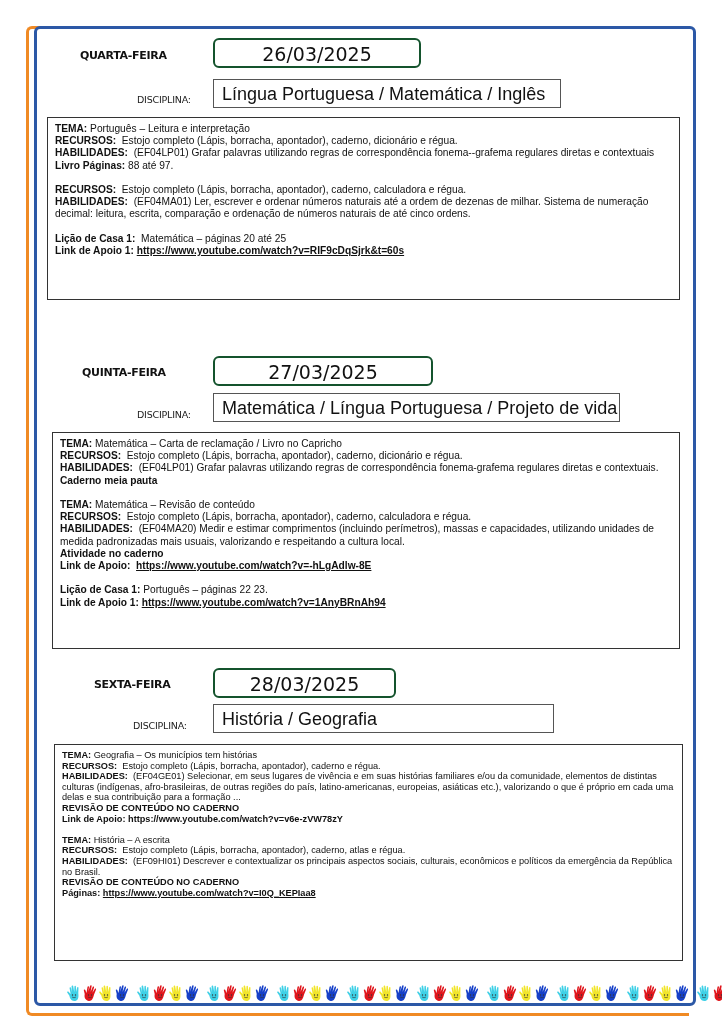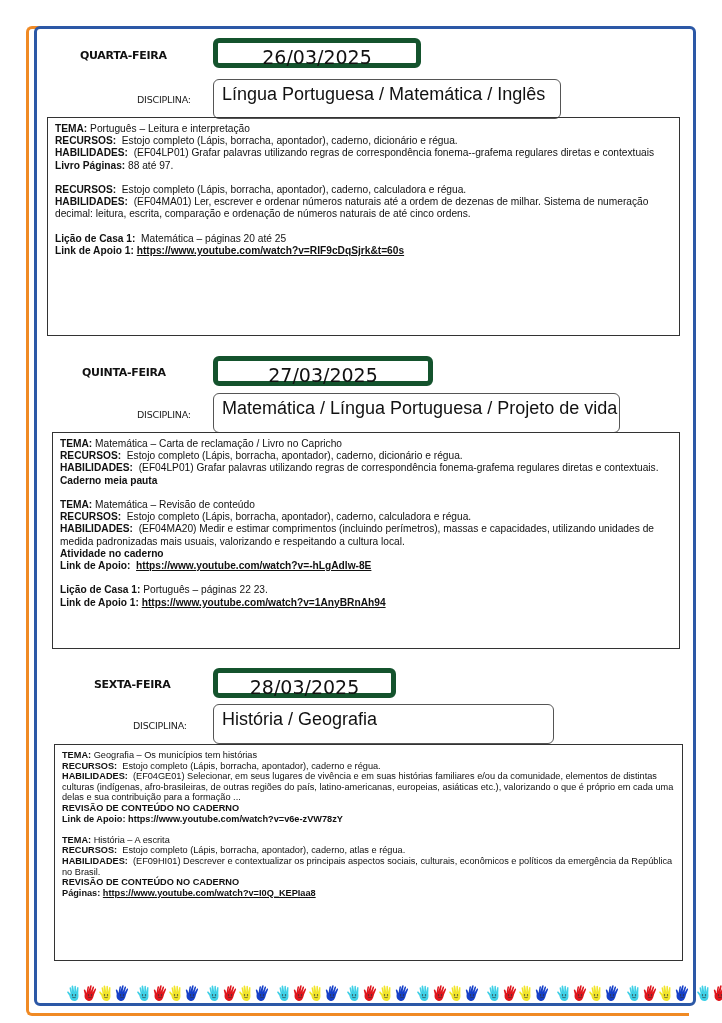--- a/index.html
+++ b/index.html
@@ -5,26 +5,26 @@
   html, body { margin: 0; padding: 0; background: #ffffff; }
   body { width: 722px; height: 1023px; position: relative; overflow: hidden;
          font-family: "Liberation Sans", sans-serif; color: #111; }
   .frame-orange { position: absolute; left: 26px; top: 26px; width: 660px; height: 984px;
                   border-left: 3px solid #f08a24; border-top: 3px solid #f08a24; border-bottom: 3px solid #f08a24;
                   border-radius: 6px 0 0 6px; }
   .frame-blue { position: absolute; left: 34px; top: 26px; width: 662px; height: 980px;
                 border: 3px solid #2c58a6; border-radius: 6px; box-sizing: border-box; }
   .day-label { position: absolute; font-family: "DejaVu Sans", sans-serif; font-weight: bold;
                font-size: 11px; letter-spacing: -0.3px; color: #111; }
-  .date-box { position: absolute; border: 5px solid #14532d; border-radius: 6px; height: 30px;
+  .date-box { position: absolute; border: 2px solid #14532d; border-radius: 6px; height: 30px;
               box-sizing: border-box; text-align: center; font-family: "DejaVu Sans", sans-serif;
               font-size: 19px; line-height: 28px; color: #111; }
   .disc-label { position: absolute; font-family: "DejaVu Sans", sans-serif; font-size: 9.5px;
                 color: #222; letter-spacing: -0.2px; }
-  .disc-box { position: absolute; border: 1px solid #555; border-radius: 6px; height: 40px;
+  .disc-box { position: absolute; border: 1px solid #555; border-radius: 0; height: 29px;
               box-sizing: border-box; padding-left: 8px; font-family: "Liberation Sans", sans-serif;
               font-size: 18px; line-height: 28px; color: #111; white-space: nowrap; }
   .content-box { position: absolute; border: 1px solid #333; box-sizing: border-box;
                  padding: 5px 7px; font-size: 10.2px; line-height: 12.2px; color: #111; }
   .content-box .line { white-space: normal; }
   .content-box b { font-weight: bold; }
   .gap { height: 12.2px; }
   .link { text-decoration: underline; font-weight: bold; color: #111; }
   .small .line, .small { font-size: 9.2px; line-height: 10.6px; }
   .small .gap { height: 10.6px; }
@@ -39,21 +39,21 @@
 
 <div class="frame-orange"></div>
 <div class="frame-blue"></div>
 
 <section>
   <div class="day-label" style="left:80px; top:49px;">QUARTA-FEIRA</div>
   <div class="date-box" style="left:213px; top:38px; width:208px;">26/03/2025</div>
   <div class="disc-label" style="left:137px; top:94px;">DISCIPLINA:</div>
   <div class="disc-box" style="left:213px; top:79px; width:348px;">Língua Portuguesa / Matemática / Inglês</div>
 
-  <div class="content-box" style="left:47px; top:117px; width:633px; height:219px;">
+  <div class="content-box" style="left:47px; top:117px; width:633px; height:183px;">
     <div class="line"><b>TEMA:</b> <span>Português – Leitura e interpretação</span></div>
     <div class="line"><b>RECURSOS:</b>&nbsp; <span>Estojo completo (Lápis, borracha, apontador), caderno, dicionário e régua.</span></div>
     <div class="line"><b>HABILIDADES:</b>&nbsp; <span>(EF04LP01) Grafar palavras utilizando regras de correspondência fonema--grafema regulares diretas e contextuais</span></div>
     <div class="line"><b>Livro Páginas:</b> <span>88 até 97.</span></div>
     <div class="gap"></div>
     <div class="line"><b>RECURSOS:</b>&nbsp; <span>Estojo completo (Lápis, borracha, apontador), caderno, calculadora e régua.</span></div>
     <div class="line"><b>HABILIDADES:</b>&nbsp; <span>(EF04MA01) Ler, escrever e ordenar números naturais até a ordem de dezenas de milhar. Sistema de numeração decimal: leitura, escrita, comparação e ordenação de números naturais de até cinco ordens.</span></div>
     <div class="gap"></div>
     <div class="line"><b>Lição de Casa 1:</b>&nbsp; <span>Matemática – páginas 20 até 25</span></div>
     <div class="line"><b>Link de Apoio  1:</b> <a class="link">https://www.youtube.com/watch?v=RIF9cDqSjrk&amp;t=60s</a></div>

